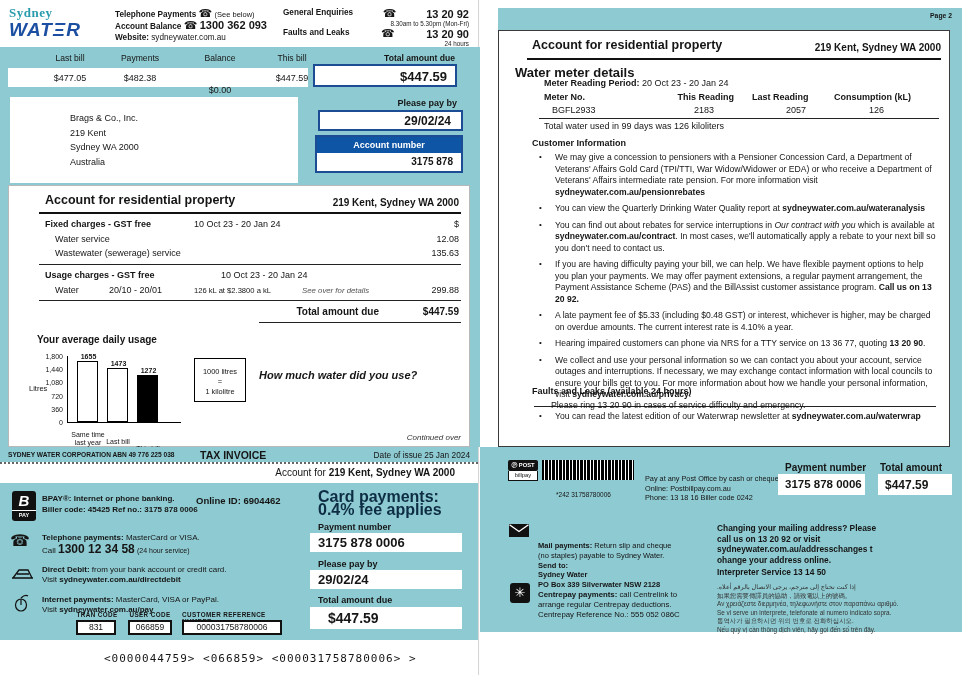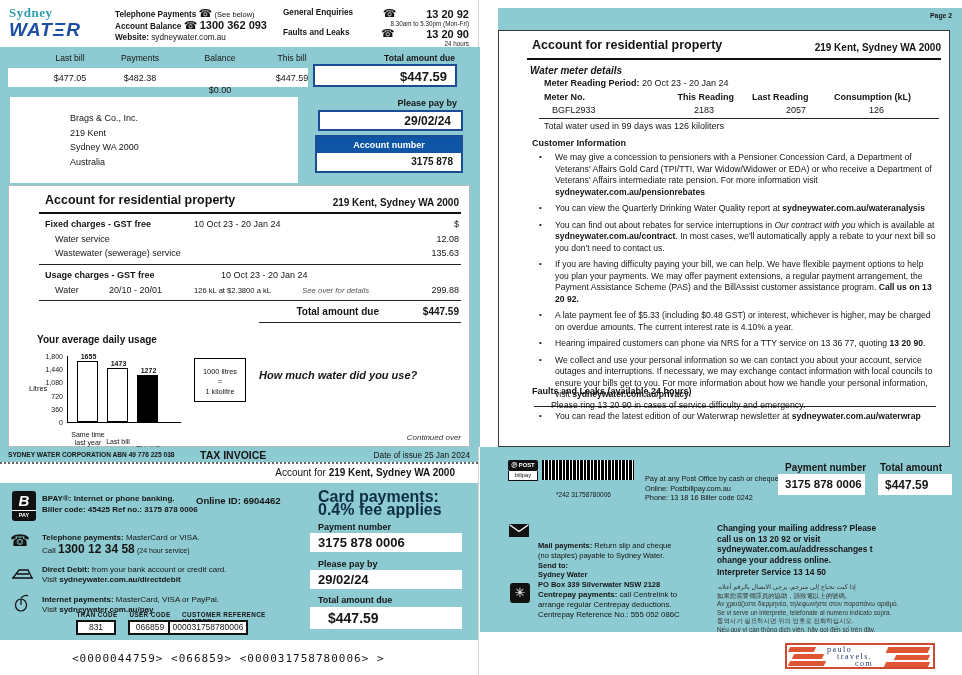--- a/index.html
+++ b/index.html
@@ -23,21 +23,21 @@
   .bar{position:relative;width:21px;border:1px solid #000;background:#fff;box-sizing:border-box;}
   .bar.filled{background:#000;}
   .bar-val{position:absolute;top:-9px;left:0;width:21px;text-align:center;font-size:7px;font-weight:700;}
   .bar-cat{position:absolute;top:70px;left:-7px;width:36px;text-align:center;font-size:7px;line-height:8px;}
   .ytick{position:absolute;right:2px;font-size:7px;}
   
   .bullet{display:flex;margin-bottom:5px;}
   .bullet .dot{width:16px;flex:none;font-size:8px;}
   .btext{flex:1;font-size:8.6px;line-height:11.5px;}
   .lang{font-size:6.4px;line-height:8.5px;color:#333;}
-  .mono{font-family:"DejaVu Sans Mono",monospace;}
+  .mono{font-family:"DejaVu Sans Mono",monospace;margin-left:32px;}
   .codelabel{font-size:6.3px;font-weight:700;letter-spacing:.4px;text-align:center;}
   .codebox{border:2px solid #111;background:#fff;text-align:center;font-size:8.5px;line-height:11px;box-sizing:border-box;}
   svg{display:block;}
 </style>
 </head>
 <body>
 
 <div class="page" id="page1" style="left:0;top:0;width:478px;height:675px;border-right:1px solid #d5d5d5;">
 
   <div class="abs" style="left:0;top:0;width:478px;height:47px;background:#fff;">
@@ -259,40 +259,40 @@
     <div class="abs b" style="left:318px;top:112px;font-size:9px;">Total amount due</div>
     <div class="abs wbox" style="left:310px;top:124px;width:152px;height:22px;">
       <div class="b" style="font-size:14px;padding:3px 0 0 18px;">$447.59</div>
     </div>
 
     <div class="abs codelabel" style="left:62px;top:128px;width:70px;">TRAN CODE</div>
     <div class="abs codebox" style="left:76px;top:137px;width:40px;height:15px;">831</div>
     <div class="abs codelabel" style="left:118px;top:128px;width:64px;">USER CODE</div>
     <div class="abs codebox" style="left:128px;top:137px;width:44px;height:15px;">066859</div>
     <div class="abs codelabel" style="left:182px;top:128px;width:115px;text-align:left;">CUSTOMER REFERENCE NUMBER</div>
-    <div class="abs codebox" style="left:168px;top:137px;width:80px;height:15px;">000031758780006</div>
+    <div class="abs codebox" style="left:182px;top:137px;width:100px;height:15px;">000031758780006</div>
   </div>
 
   <div class="abs" style="left:0;top:640px;width:478px;height:35px;background:#fff;">
     <div class="abs mono" style="left:72px;top:12px;font-size:11px;letter-spacing:1px;">&lt;0000044759&gt;  &lt;066859&gt;   &lt;000031758780006&gt;         &gt;</div>
   </div>
 </div>
 
 <div class="page" id="page2" style="left:480px;top:0;width:482px;height:675px;">
 
   <div class="abs teal" style="left:18px;top:8px;width:464px;height:439px;">
     <div class="abs b" style="right:10px;top:4px;font-size:6.8px;">Page 2</div>
   </div>
 
   <div class="abs wbox" style="left:18px;top:30px;width:452px;height:417px;border:1px solid #3a3a3a;">
     <div class="abs b" style="left:33px;top:7px;font-size:12.5px;">Account for residential property</div>
     <div class="abs b r" style="left:240px;top:11px;width:202px;font-size:10px;">219 Kent, Sydney WA 2000</div>
     <div class="abs rule2" style="left:28px;top:27px;width:414px;"></div>
 
-    <div class="abs b" style="left:31px;top:34px;font-size:10px;font-style:italic;">Water meter details</div>
+    <div class="abs b" style="left:16px;top:34px;font-size:13px;">Water meter details</div>
     <div class="abs" style="left:45px;top:47px;font-size:9px;">
       <span class="b">Meter Reading Period:</span>
       <span>20 Oct 23 - 20 Jan 24</span>
     </div>
     <div class="abs" style="left:45px;top:61px;width:390px;font-size:9px;">
       <span class="abs b" style="left:0;">Meter No.</span>
       <span class="abs b" style="left:100px;width:90px;text-align:right;">This Reading</span>
       <span class="abs b" style="left:208px;width:75px;text-align:left;">Last Reading</span>
       <span class="abs b" style="left:290px;width:100px;text-align:left;">Consumption (kL)</span>
     </div>
@@ -402,26 +402,13 @@
     <div class="abs" style="left:237px;top:136px;width:215px;">
       <div class="lang" style="text-align:left;direction:rtl;">إذا كنت تحتاج إلى مترجم، يرجى الاتصال بالرقم أعلاه.</div>
       <div class="lang">如果您需要傳譯員的協助，請致電以上的號碼。</div>
       <div class="lang">Αν χρειάζεστε διερμηνέα, τηλεφωνήστε στον παραπάνω αριθμό.</div>
       <div class="lang">Se vi serve un interprete, telefonate al numero indicato sopra.</div>
       <div class="lang">통역사가 필요하시면 위의 번호로 전화하십시오.</div>
       <div class="lang">Nếu quý vị cần thông dịch viên, hãy gọi đến số trên đây.</div>
     </div>
   </div>
 
-  <div class="abs" style="left:0;top:632px;width:482px;height:43px;background:#fff;">
-    <div class="abs" style="left:305px;top:11px;width:150px;height:26px;border:2px solid #cf4a31;background:#fff;box-sizing:border-box;">
-      <div class="abs" style="left:2px;top:2px;width:26px;height:5px;background:#dd5533;transform:skewX(-25deg);"></div>
-      <div class="abs" style="left:6px;top:9px;width:30px;height:5px;background:#dd5533;transform:skewX(-25deg);"></div>
-      <div class="abs" style="left:2px;top:16px;width:36px;height:5px;background:#dd5533;transform:skewX(-25deg);"></div>
-      <div class="abs" style="left:40px;top:0px;font-family:'Liberation Serif',serif;font-size:8px;letter-spacing:1.5px;color:#223a6e;">paulo</div>
-      <div class="abs" style="left:50px;top:7px;font-family:'Liberation Serif',serif;font-size:8px;letter-spacing:1.5px;color:#223a6e;">travels.</div>
-      <div class="abs" style="left:68px;top:14px;font-family:'Liberation Serif',serif;font-size:8px;letter-spacing:1.5px;color:#223a6e;">com</div>
-      <div class="abs" style="left:100px;top:2px;width:42px;height:6px;background:#dd5533;transform:skewX(-25deg);"></div>
-      <div class="abs" style="left:108px;top:10px;width:34px;height:5px;background:#dd5533;transform:skewX(-25deg);"></div>
-      <div class="abs" style="left:98px;top:17px;width:44px;height:5px;background:#dd5533;transform:skewX(-25deg);"></div>
-    </div>
-  </div>
 </div>
 
 </body></html>

